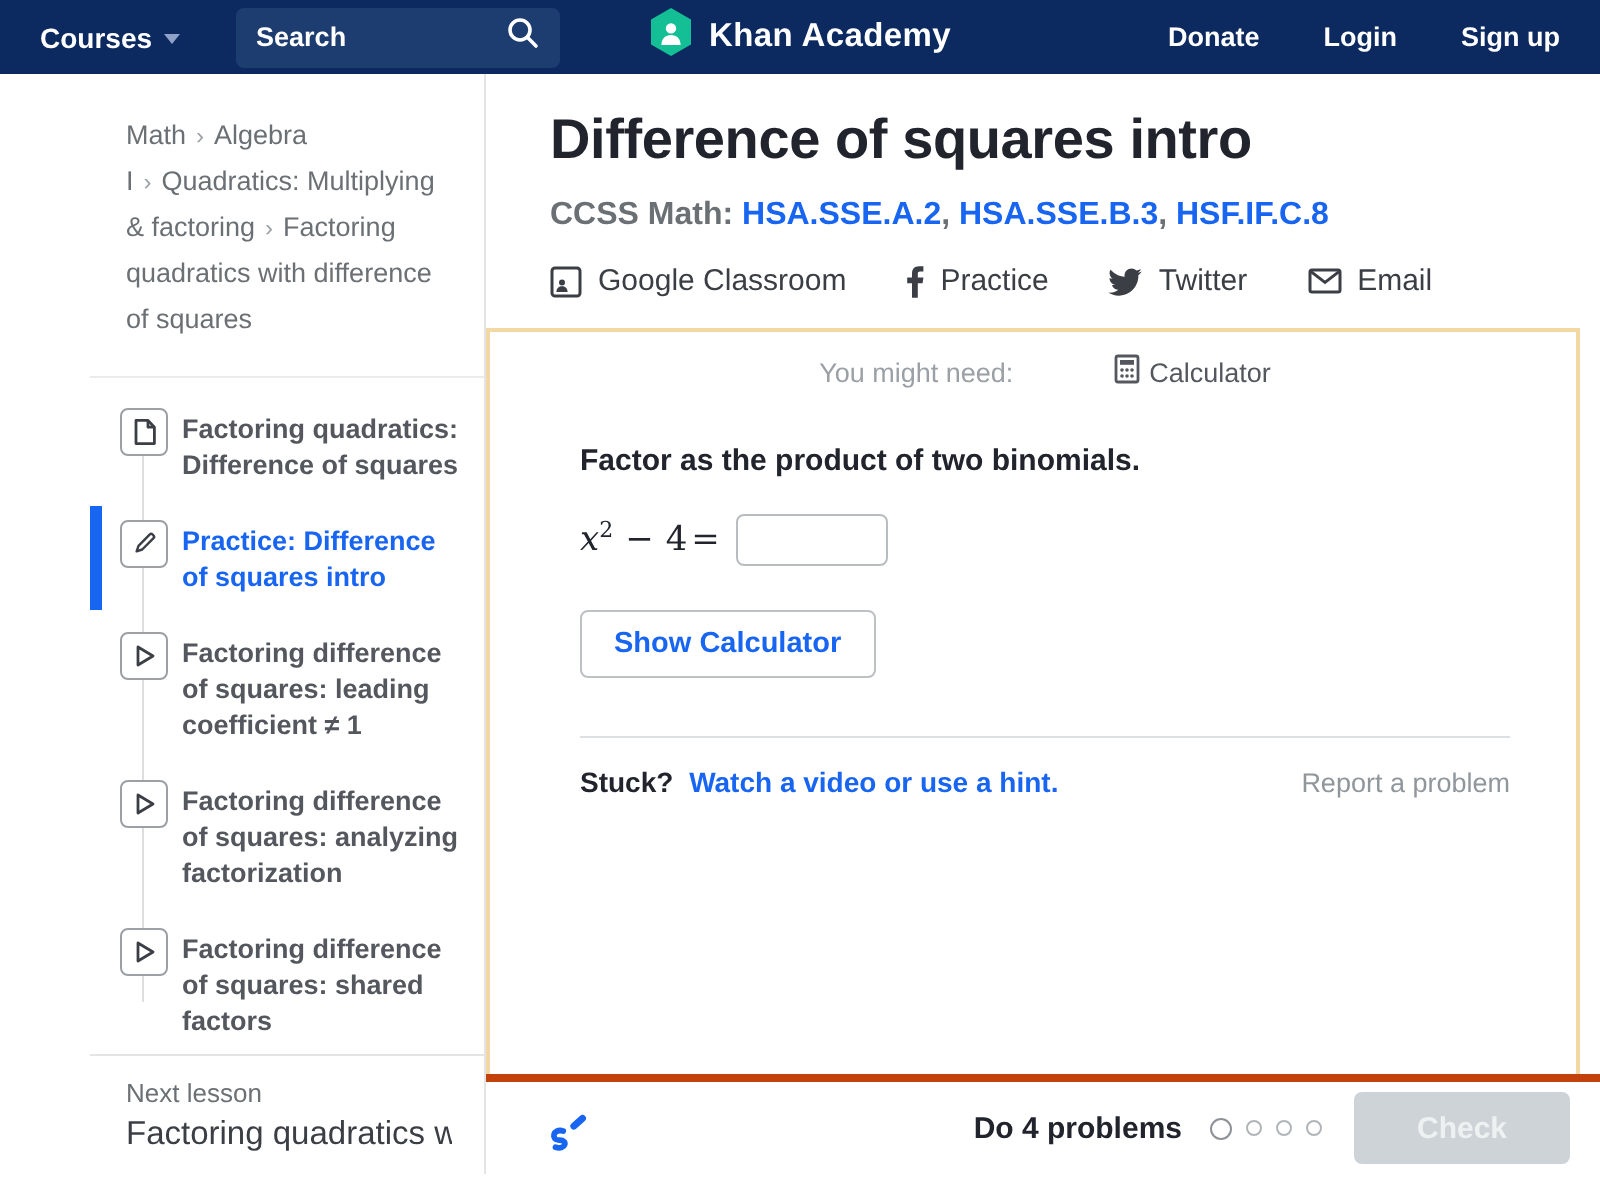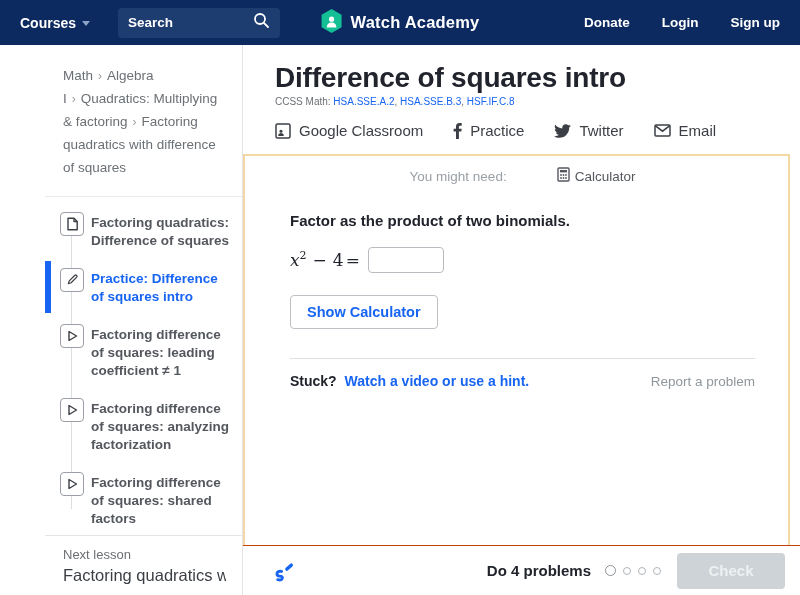--- a/index.html
+++ b/index.html
@@ -1,20 +1,20 @@
 <!DOCTYPE html>
 <html><head>
 <meta charset="utf-8">
 <style>
   * { margin:0; padding:0; box-sizing:border-box; }
   html,body { width:800px; height:595px; overflow:hidden; background:#fff;
               font-family:"Liberation Sans", sans-serif; }
 
   
-  .navbar { height:45px; background:#0c2960; display:flex; align-items:center;
+  .navbar { height:37px; background:#0c2960; display:flex; align-items:center;
             padding:0 20px; color:#fff; position:relative; }
   .courses-btn { display:flex; align-items:center; gap:6px; font-size:14px;
                  font-weight:700; color:#fff; cursor:pointer; }
   .chev-down { width:0; height:0; border-left:4px solid transparent;
                border-right:4px solid transparent; border-top:5px solid #8fa3c8; margin-top:2px;}
   .search-box { margin-left:28px; width:162px; height:30px; background:#1d3c6f;
                 border-radius:4px; display:flex; align-items:center; padding:0 10px; }
   .search-box input { flex:1; background:transparent; border:none; outline:none;
                       color:#5eead4; font-size:13.5px; font-weight:700; width:100px;
                       font-family:"Liberation Sans", sans-serif; }
@@ -50,21 +50,21 @@
                 background:#1865f2; }
   .next-lesson { border-top:1px solid #e2e4e6; padding:11px 16px 10px 18px; }
   .next-lesson-label { font-size:13px; color:#6b7075; margin-bottom:4px; }
   .next-lesson-title { font-size:16.5px; color:#3b3f45; white-space:nowrap;
                        overflow:hidden; cursor:pointer; }
 
   
   .main { flex:1; display:flex; flex-direction:column; min-width:0; }
   .main-header { padding:17px 20px 15px 32px; }
   .page-title { font-size:28px; font-weight:700; color:#21242c; letter-spacing:-.2px; }
-  .ccss-row { margin-top:2px; font-size:10px; color:#6b7075; }
+  .ccss-row { margin-top:13px; font-size:16px; color:#6b7075;font-weight:bold; }
   .ccss-link { color:#1865f2; cursor:pointer; }
   .share-row { margin-top:15px; display:flex; align-items:center; gap:30px; }
   .share-item { display:flex; align-items:center; gap:8px; font-size:15px;
                 color:#3b3f45; cursor:pointer; }
   .share-item svg { display:block; }
 
   
   .exercise-card { flex:1; margin-right:10px; border:2px solid #f3d7a4;
                    border-bottom:none; background:#fff; padding:0 33px 0 45px;
                    position:relative; }
@@ -88,21 +88,21 @@
                    font-family:"Liberation Sans", sans-serif; }
   .hint-divider { margin-top:29px; border-top:1px solid #dde0e2; }
   .stuck-row { margin-top:14px; display:flex; justify-content:space-between;
                align-items:flex-end; }
   .stuck-left { font-size:14px; }
   .stuck-label { font-weight:700; color:#21242c; }
   .hint-link { font-weight:700; color:#1865f2; cursor:pointer; margin-left:4px; }
   .report-link { font-size:13.5px; color:#8f969c; cursor:pointer; }
 
   
-  .ex-footer { height:50px; border-top:1px solid #c2410c; display:flex;
+  .ex-footer { height:50px; border-top:4px solid #c2410c; display:flex;
                align-items:center; padding:0 15px 0 28px; background:#fff; }
   .scratchpad { cursor:pointer; display:flex; align-items:center; }
   .footer-spacer { flex:1; }
   .progress-label { font-size:15px; font-weight:700; color:#21242c; }
   .dots { display:flex; align-items:center; gap:7px; margin-left:14px; }
   .dot { border-radius:50%; background:#fff; }
   .dot.current { width:11px; height:11px; border:1.5px solid #8d9298; }
   .dot.todo { width:8px; height:8px; border:1.5px solid #b0b5ba; }
   .check-btn { margin-left:16px; width:108px; height:36px; background:#ced3d7;
                border:none; border-radius:4px; color:#eef1f2; font-size:15px;
@@ -127,21 +127,21 @@
     </span>
   </div>
   <div class="brand">
     <span>
       <svg width="22" height="24" viewBox="0 0 22 24">
         <path d="M11 0 L21 5.7 V18.3 L11 24 L1 18.3 V5.7 Z" fill="#14bf96"></path>
         <circle cx="11" cy="10.2" r="2.6" fill="#fff"></circle>
         <path d="M6.2 18.5 c0-3.2 2.1-5 4.8-5 s4.8 1.8 4.8 5 z" fill="#fff"></path>
       </svg>
     </span>
-    <span class="brand-name">Watch Academy</span>
+    <span class="brand-name">Khan Academy</span>
   </div>
   <div class="nav-right">
     <span class="nav-link">Donate</span>
     <span class="nav-link">Login</span>
     <span class="nav-link">Sign up</span>
   </div>
 </div>
 
 <div class="content">
 

